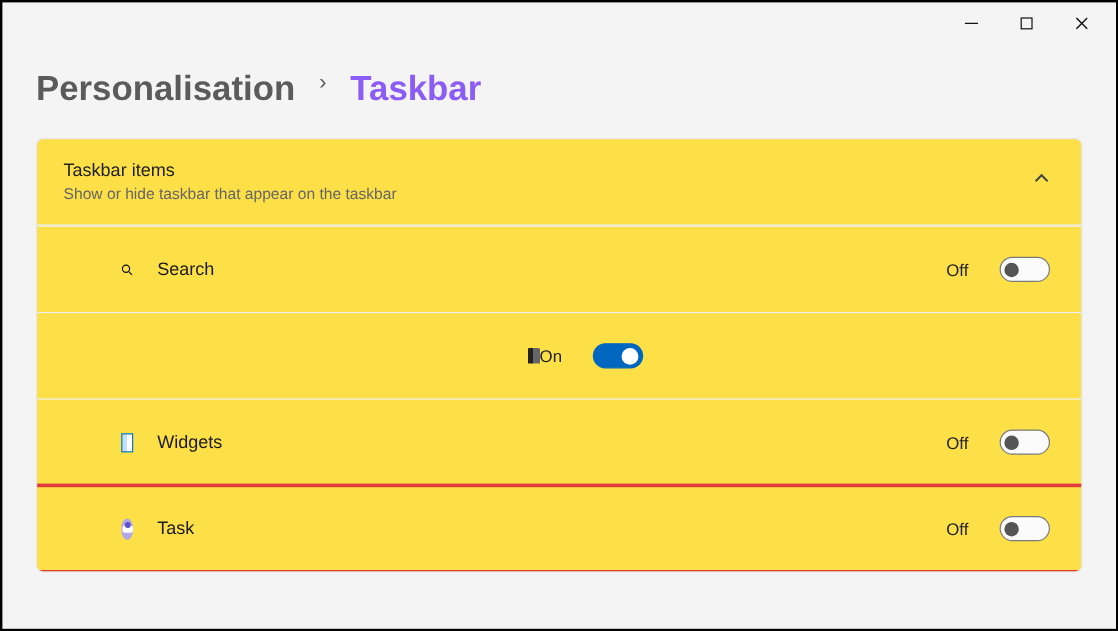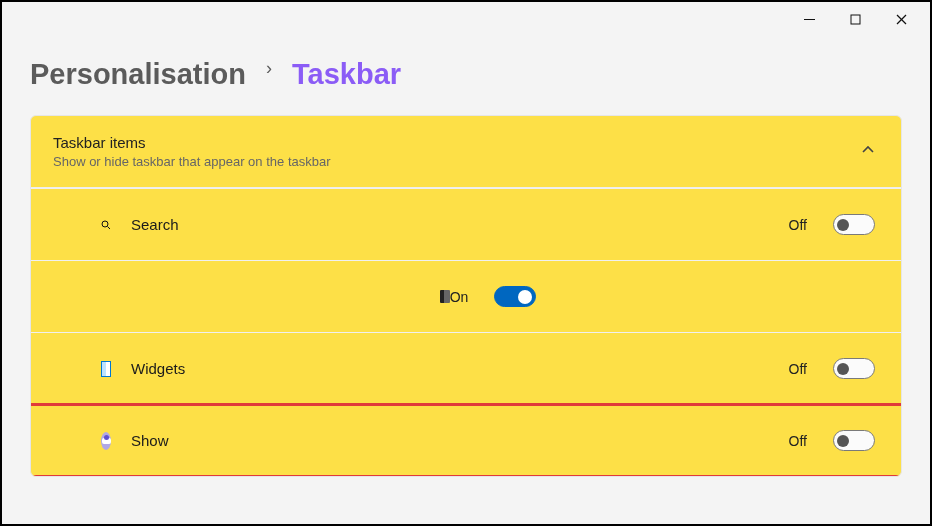--- a/index.html
+++ b/index.html
@@ -243,17 +243,17 @@
       </div>
     <div class="label">Widgets</div>
     <div class="state">Off</div>
     <div class="toggle off"></div>
   </div>
 
   <div class="row highlight">
     <div class="icon">
         <div class="chat-ico"></div>
       </div>
-    <div class="label">Show</div>
+    <div class="label">Task</div>
     <div class="state">Off</div>
     <div class="toggle off"></div>
   </div>
 </div>
 
 </body></html>

